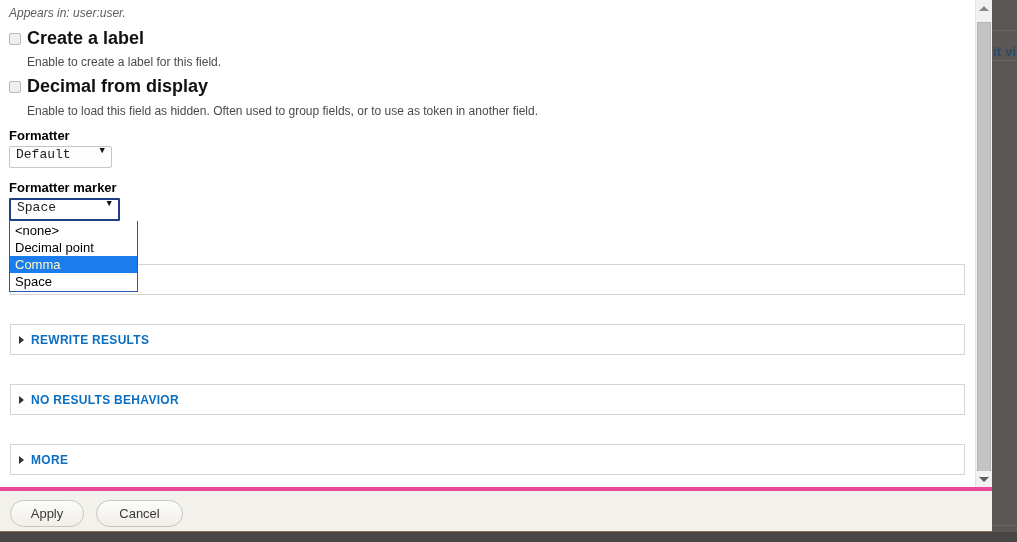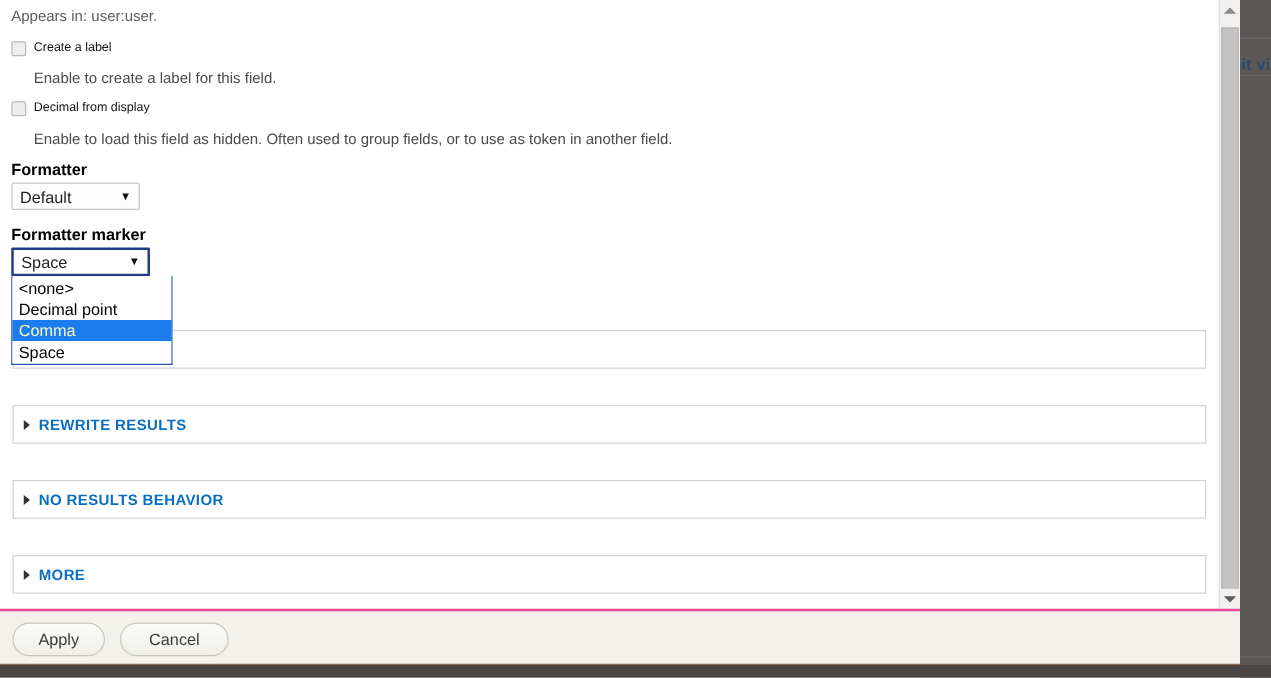--- a/index.html
+++ b/index.html
@@ -68,20 +68,21 @@
     padding: 0;
   }
 
   .appears-in {
     position: absolute;
     left: 9px;
     top: 6px;
     font-size: 12px;
     color: #5c5c5c;
     white-space: nowrap;
+    font-style: italic;
   }
 
   
   .cb-row {
     position: absolute;
     left: 9px;
     display: flex;
     align-items: flex-start;
   }
   .cb {
@@ -94,22 +95,22 @@
     border-radius: 2px;
     background: #eeeeee;
     box-sizing: border-box;
     flex: 0 0 auto;
     cursor: default;
     padding: 0;
     -webkit-appearance: none;
     appearance: none;
   }
   .cb-label {
-    font-size: 10px;
-    font-weight: normal;
+    font-size: 18px;
+    font-weight: bold;
     color: #111;
     line-height: 15px;
     white-space: nowrap;
   }
   .cb-desc {
     position: absolute;
     left: 27px;
     font-size: 12px;
     color: #4a4a4a;
     white-space: nowrap;
@@ -123,25 +124,25 @@
     font-weight: bold;
     color: #000;
     white-space: nowrap;
   }
 
   
   .sel {
     position: absolute;
     box-sizing: border-box;
     background: #fdfdfd;
-    font-family: Liberation Sans, sans-serif;
+    font-family: Liberation Mono, monospace;
     font-size: 13px;
     color: #222;
     display: flex;
-    align-items: center;
+    align-items: flex-start;
     padding: 0 6px;
     cursor: default;
     user-select: none;
   }
   .sel .sel-text { flex: 1 1 auto; white-space: nowrap; }
   .sel .caret {
     flex: 0 0 auto;
     font-size: 9px;
     line-height: 1;
     color: #111;
@@ -282,21 +283,21 @@
   }
 
   
   #button-bar {
     position: absolute;
     left: 0;
     top: 487px;
     width: 992px;
     height: 45px;
     background: #f2f1eb;
-    border-top: 2px solid #ec4899;
+    border-top: 4px solid #ec4899;
     box-sizing: border-box;
   }
   .btn {
     position: absolute;
     top: 9px;
     height: 27px;
     box-sizing: border-box;
     border: 1px solid #c8c6c0;
     border-radius: 14px;
     background: linear-gradient(to bottom, #fbfbf9 0%, #f0efe9 100%);

